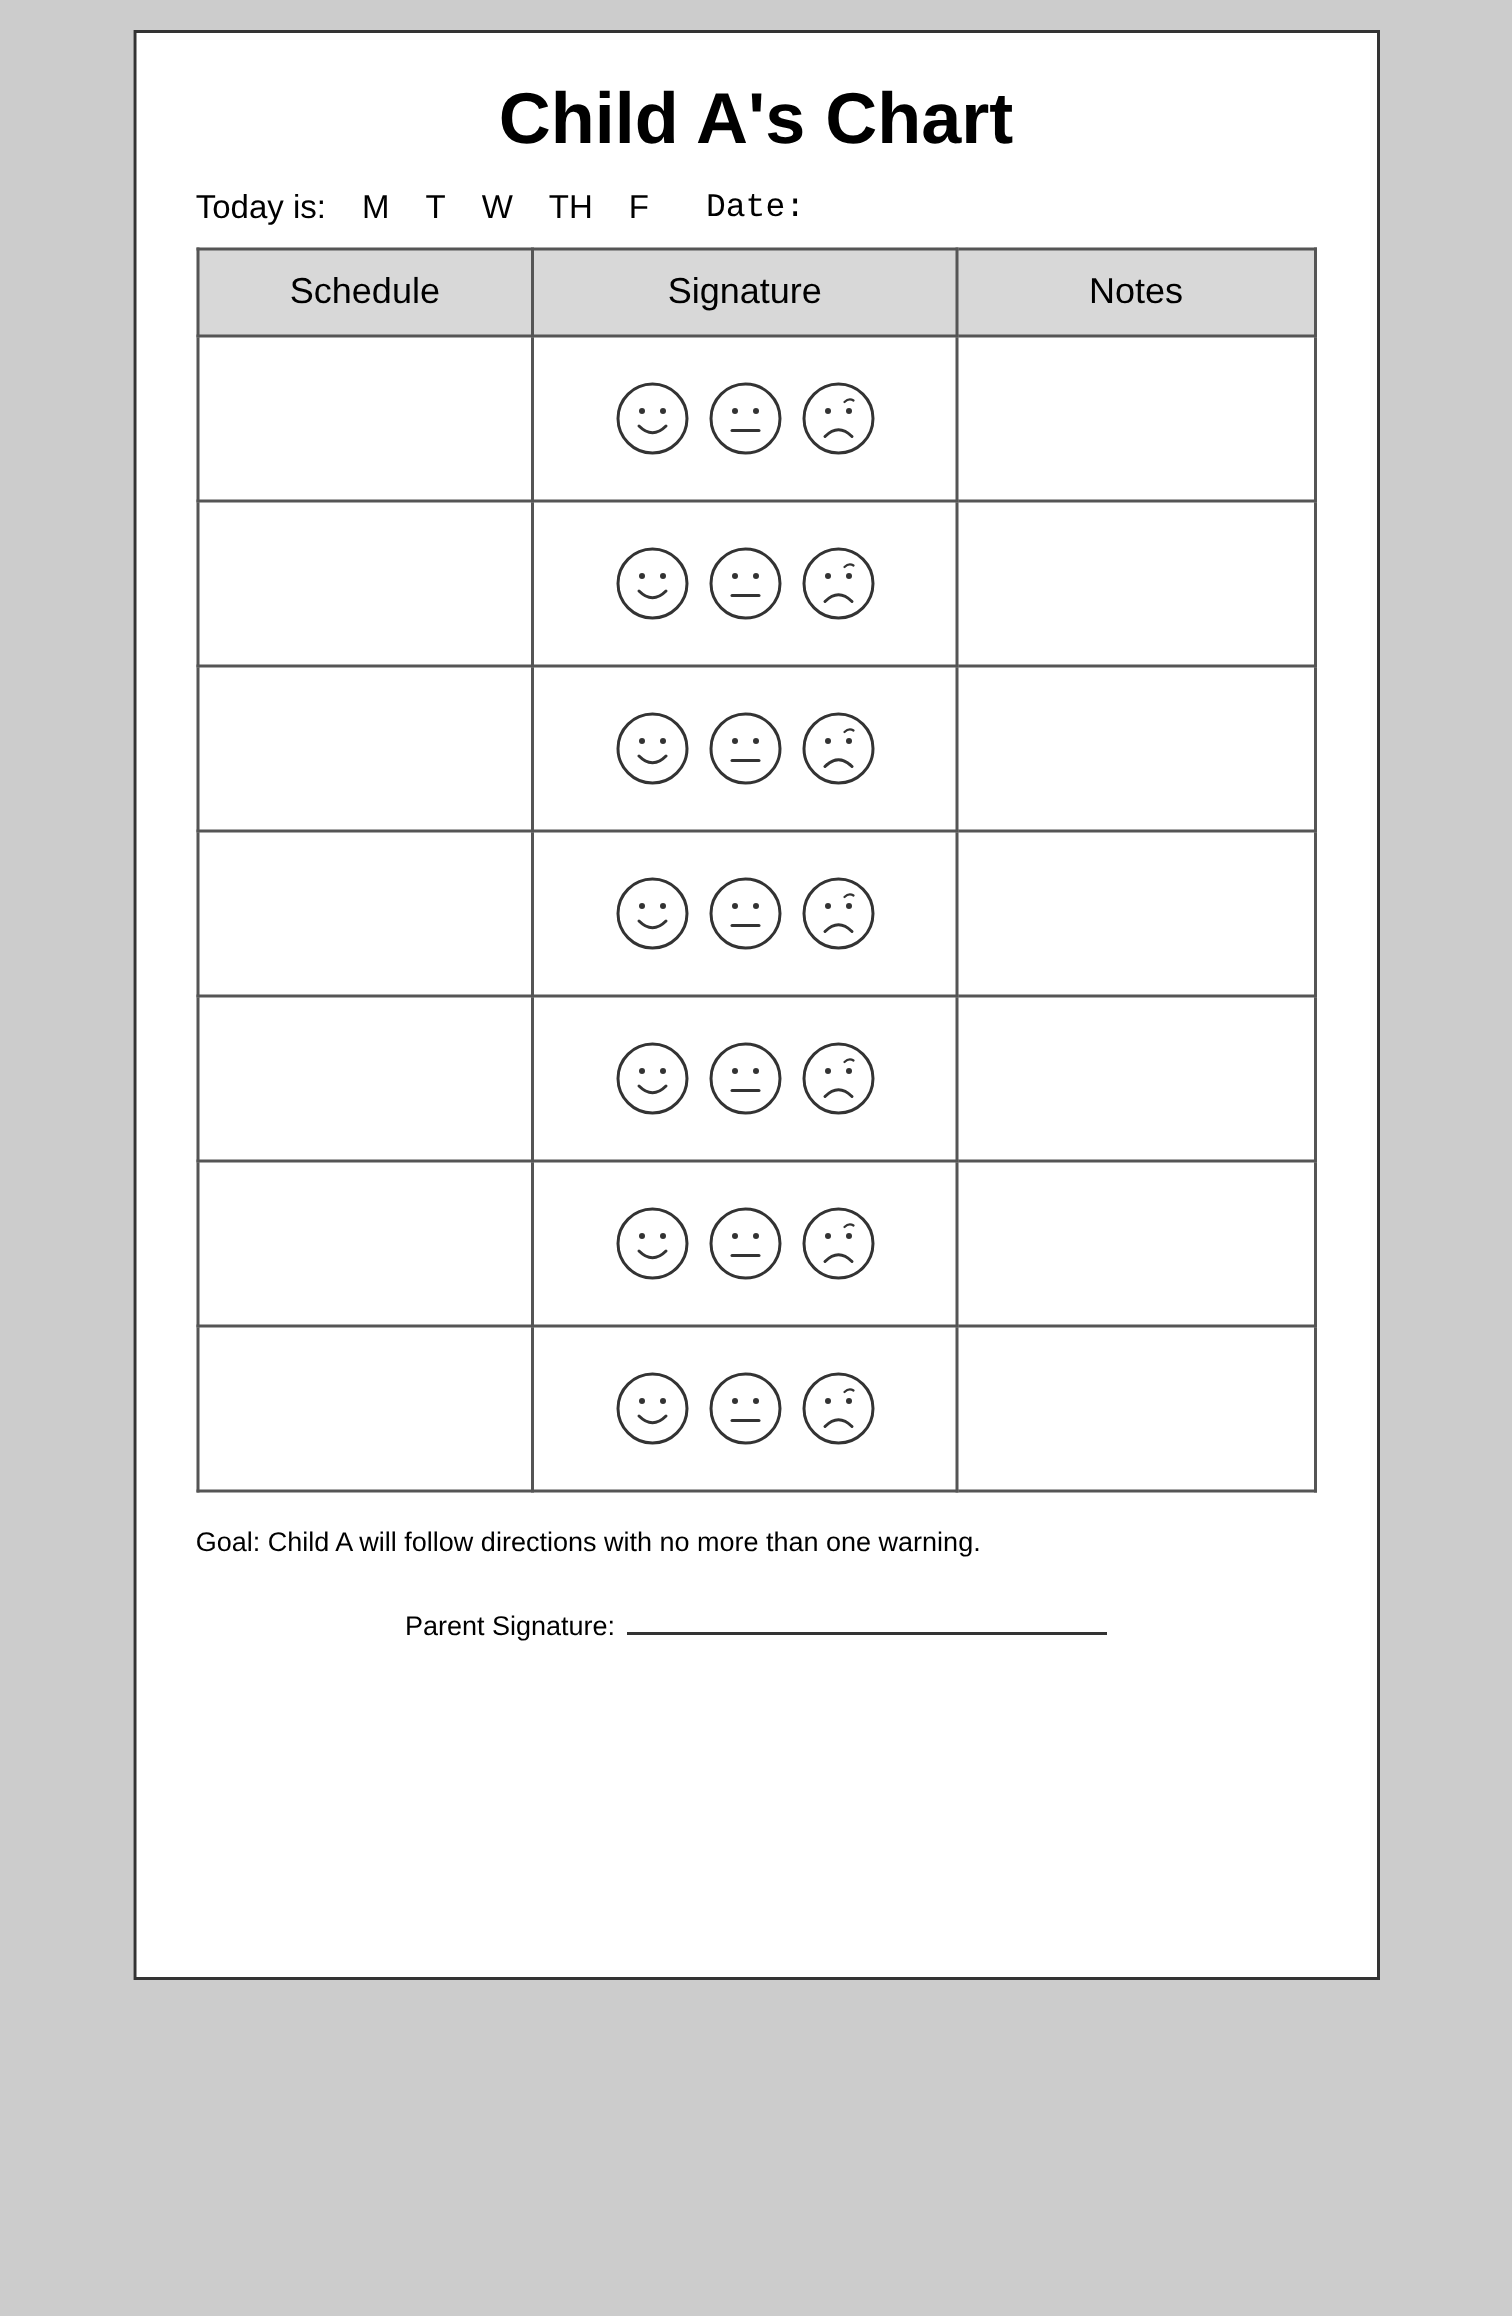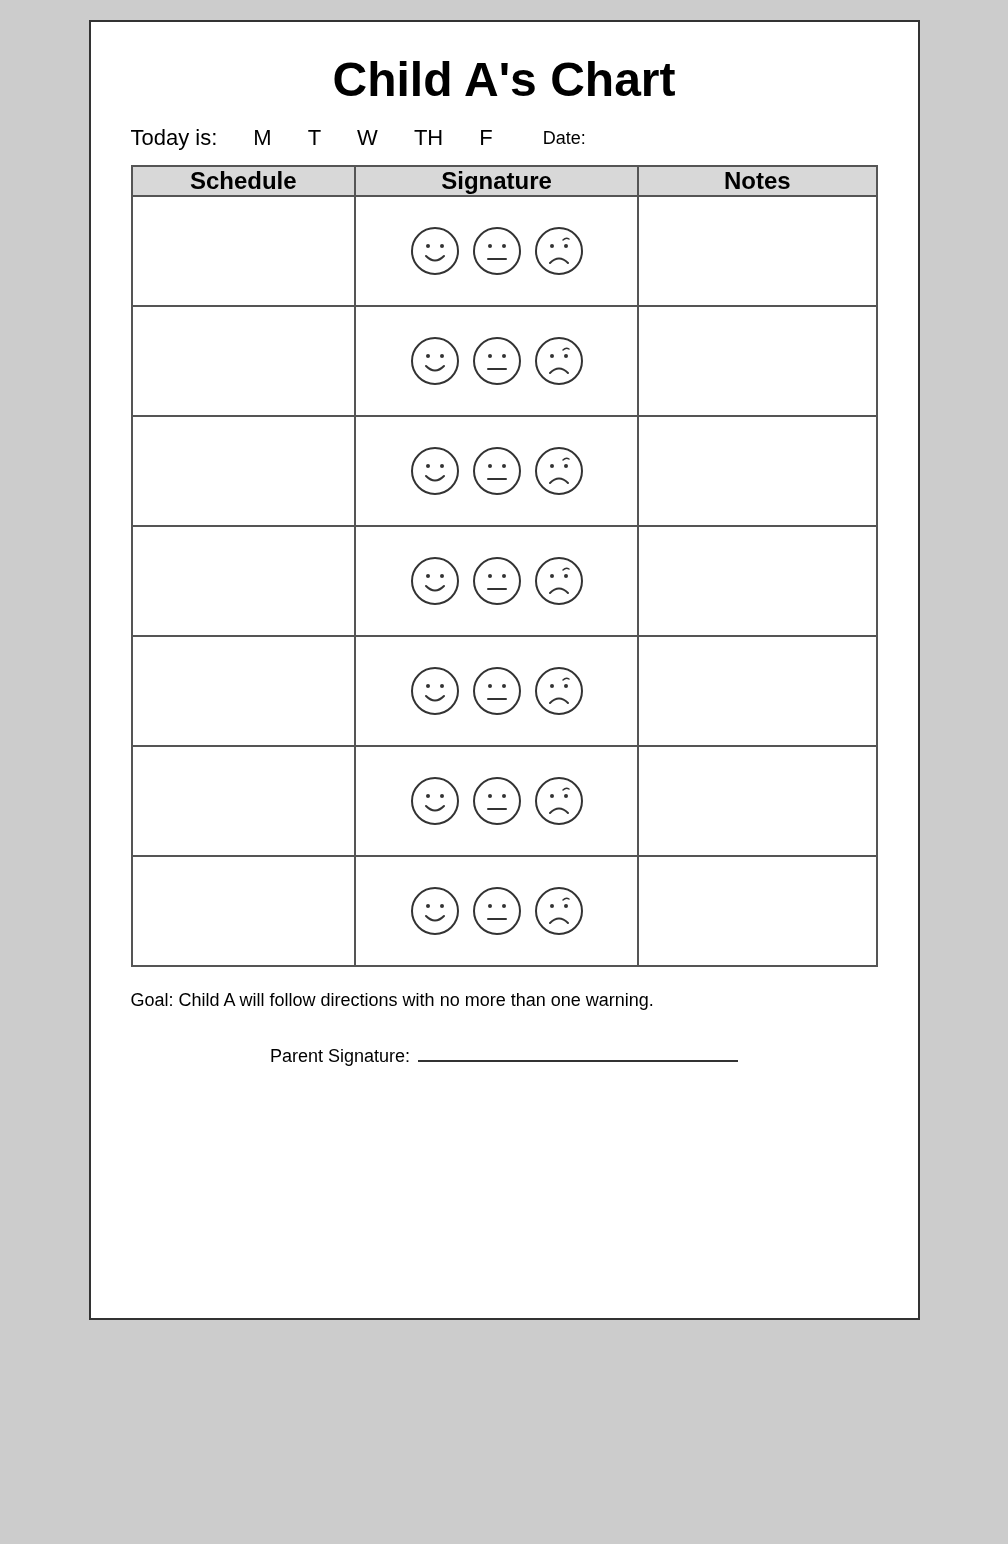--- a/index.html
+++ b/index.html
@@ -29,55 +29,56 @@
       font-weight: bold;
       margin-bottom: 18px;
       font-family: 'Comic Sans MS', cursive, sans-serif;
     }
 
     .day-row {
       display: flex;
       align-items: center;
       font-size: 22px;
       margin-bottom: 14px;
-      gap: 16px;
+      gap: 4px;
     }
 
     .day-row .label {
       margin-right: 10px;
       font-size: 22px;
     }
 
     .day-row .day {
       margin: 0 10px;
       font-size: 22px;
     }
 
     .day-row .date-label {
       margin-left: 24px;
-      font-size: 18px;
+      font-size: 22px;
+      font-family: Liberation Mono, monospace;
     }
 
     .chart-table {
       width: 100%;
       border-collapse: collapse;
       margin-bottom: 20px;
     }
 
     .chart-table th, .chart-table td {
       border: 2px solid #555;
       text-align: center;
       vertical-align: middle;
     }
 
     .chart-table th {
       background: #d8d8d8;
       font-size: 24px;
-      font-weight: bold;
-      padding: 0 10px;
+      font-weight: normal;
+      padding: 14px 10px;
     }
 
     .chart-table td {
       padding: 10px;
       height: 110px;
     }
 
     .col-schedule { width: 30%; }
     .col-behavior { width: 38%; }
     .col-notes    { width: 32%; }

